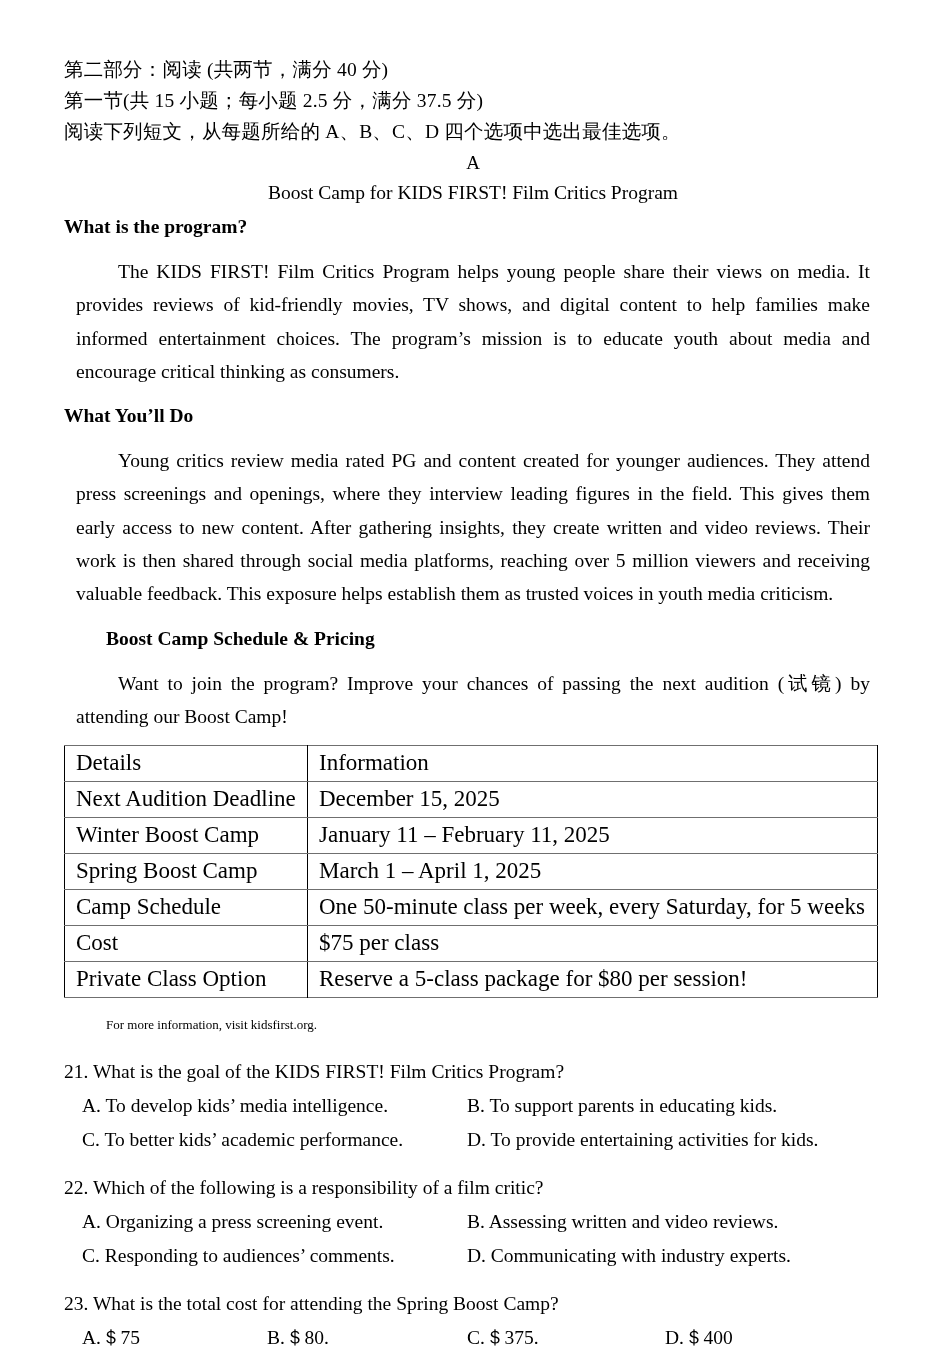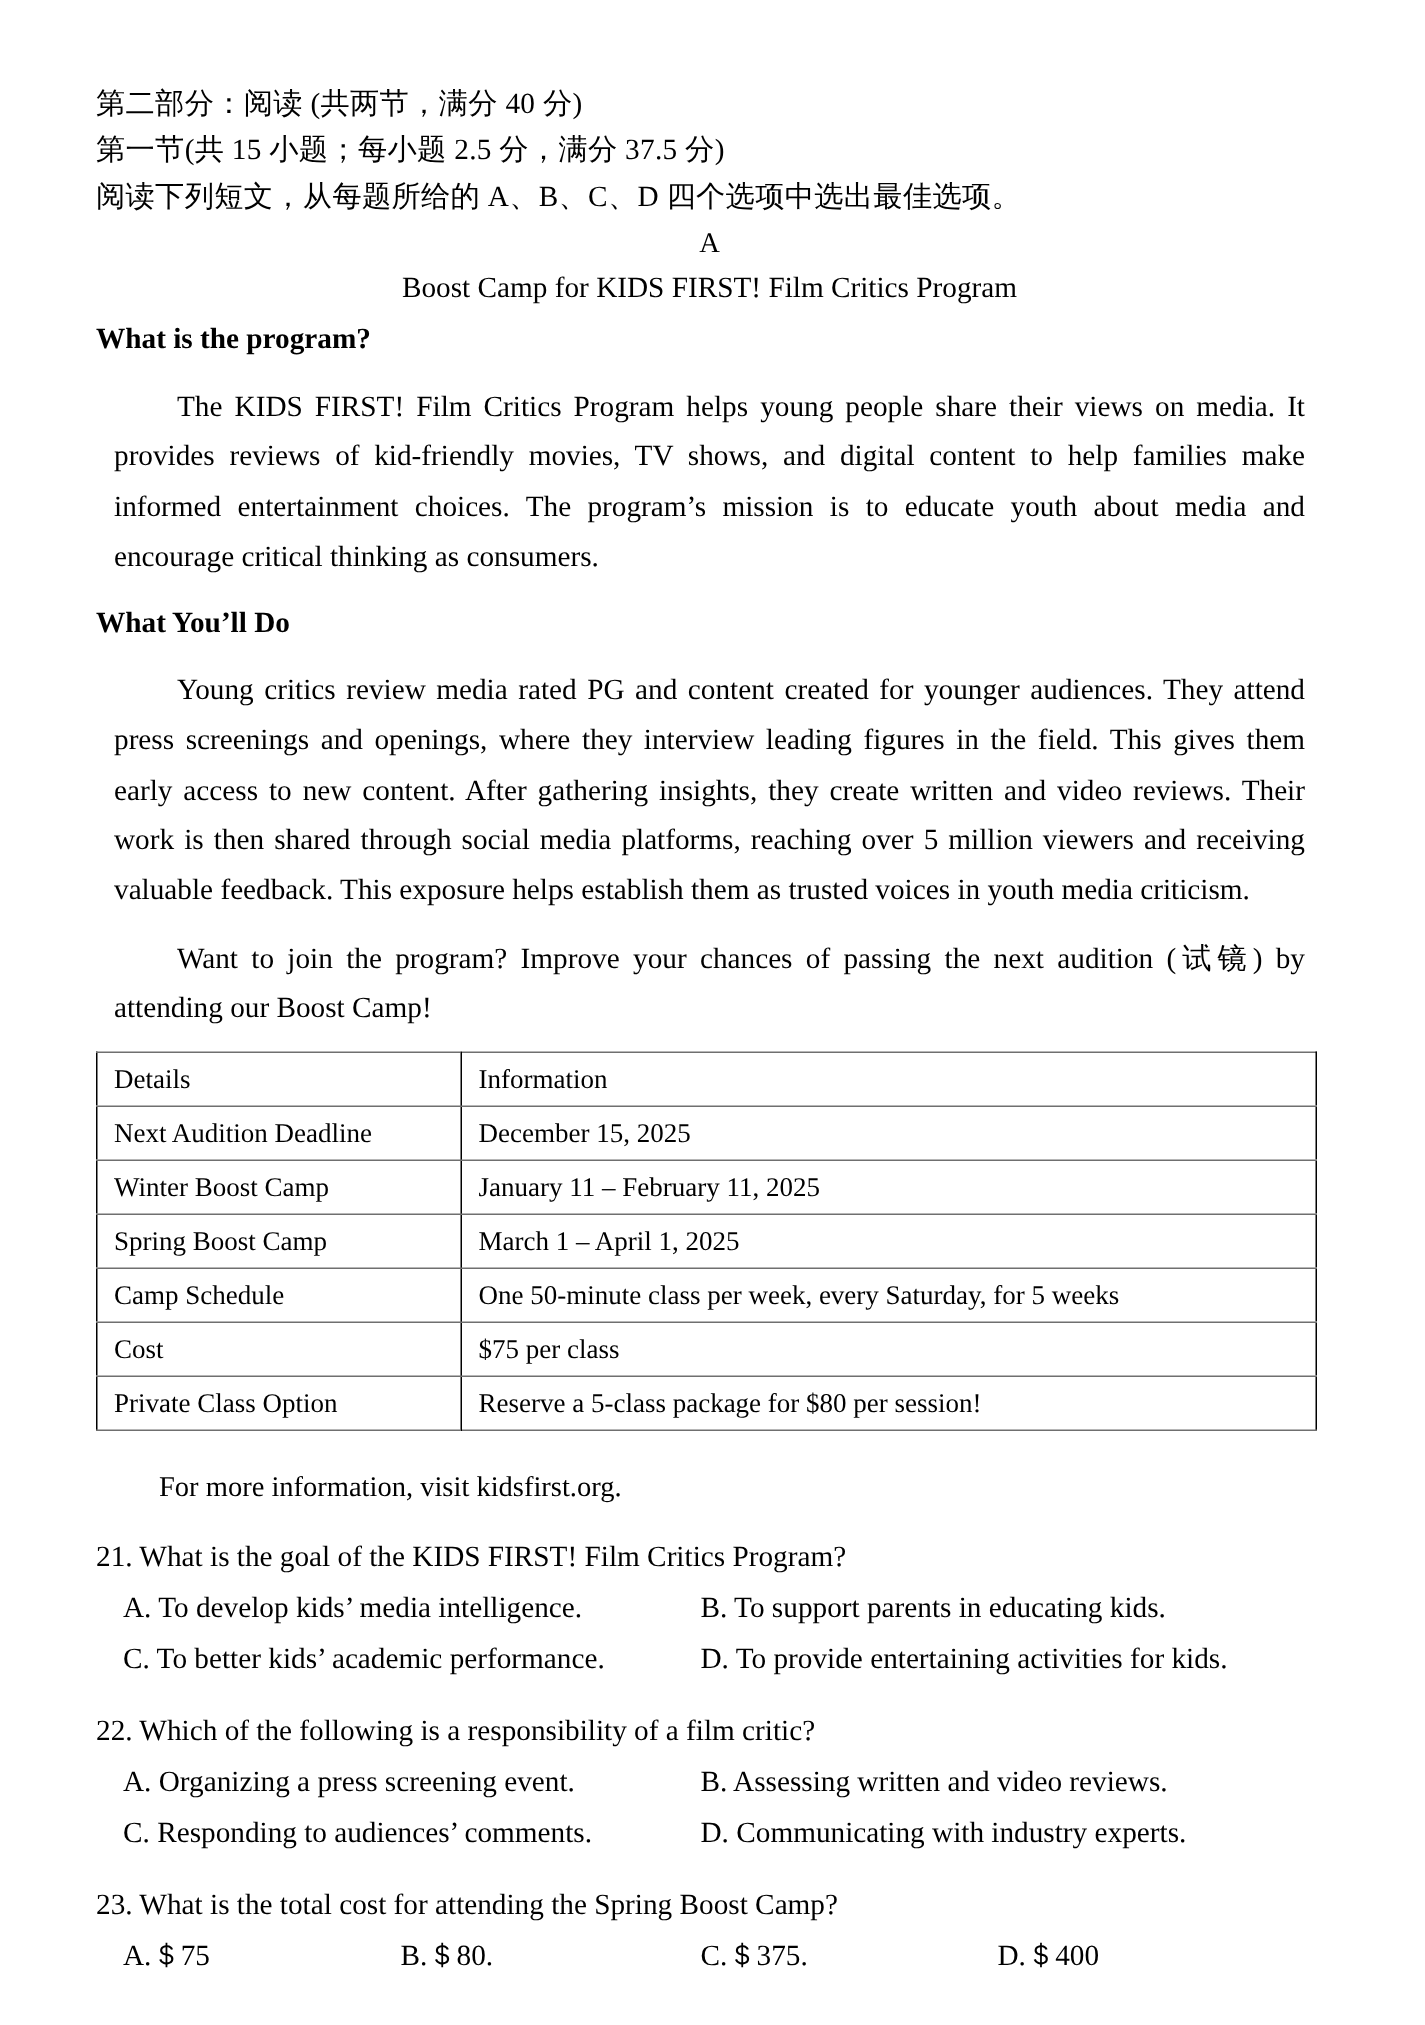--- a/index.html
+++ b/index.html
@@ -72,36 +72,36 @@
     margin-top: 9px;
     table-layout: fixed;
     border-left: 1.6px solid #000;
     border-right: 1.6px solid #000;
     border-top: 1.4px solid #6f6f6f;
     border-bottom: 1.4px solid #6f6f6f;
   }
   table.info td {
     border-right: 1.5px solid #000;
     border-bottom: 1.4px solid #6f6f6f;
-    font-size: 18px;
+    font-size: 23px;
     line-height: 22px;
     padding: 6px 9px 7px 11px;
     vertical-align: middle;
     height: 20px;
   }
   table.info td:last-child { border-right: none; }
   table.info tr:last-child td { border-bottom: none; }
   table.info col.c1 { width: 243px; }
 
   
   .note {
-    font-size: 19px;
+    font-size: 13px;
     line-height: 33px;
     text-indent: 42px;
-    margin-top: 21px;
+    margin-top: 10px;
   }
 
   
   .question {
     font-size: 19.5px;
     line-height: 34px;
     margin-top: 14px;
   }
   .opts {
     position: relative;
@@ -139,20 +139,21 @@
 
   <div class="passage-letter">A</div>
   <div class="passage-title">Boost Camp for KIDS FIRST! Film Critics Program</div>
 
   <div class="sub-head">What is the program?</div>
   <p class="body">The KIDS FIRST! Film Critics Program helps young people share their views on media. It provides reviews of kid-friendly movies, TV shows, and digital content to help families make informed entertainment choices. The program’s mission is to educate youth about media and encourage critical thinking as consumers.</p>
 
   <div class="sub-head">What You’ll Do</div>
   <p class="body">Young critics review media rated PG and content created for younger audiences. They attend press screenings and openings, where they interview leading figures in the field. This gives them early access to new content. After gathering insights, they create written and video reviews. Their work is then shared through social media platforms, reaching over 5 million viewers and receiving valuable feedback. This exposure helps establish them as trusted voices in youth media criticism.</p>
 
+  <div class="sub-head indent">Boost Camp Schedule &amp; Pricing</div>
   <p class="body">Want to join the program? Improve your chances of passing the next audition (试镜) by attending our Boost Camp!</p>
 
   <table class="info">
     <colgroup>
         <col class="c1">
         <col class="c2">
       </colgroup>
     <tbody>
       <tr>
         <td>Details</td>

